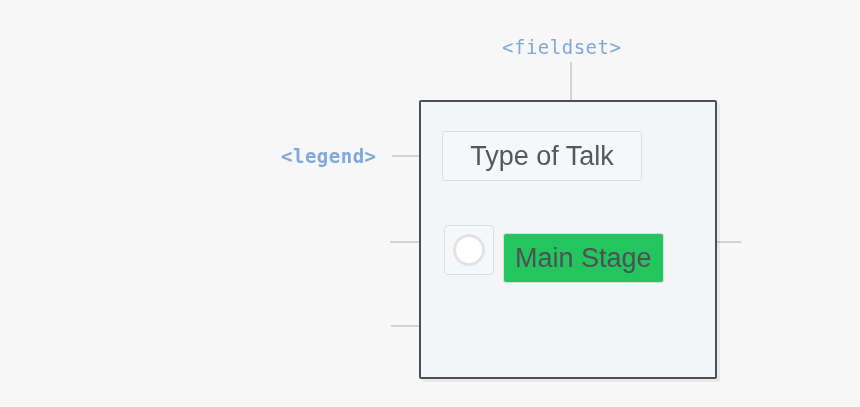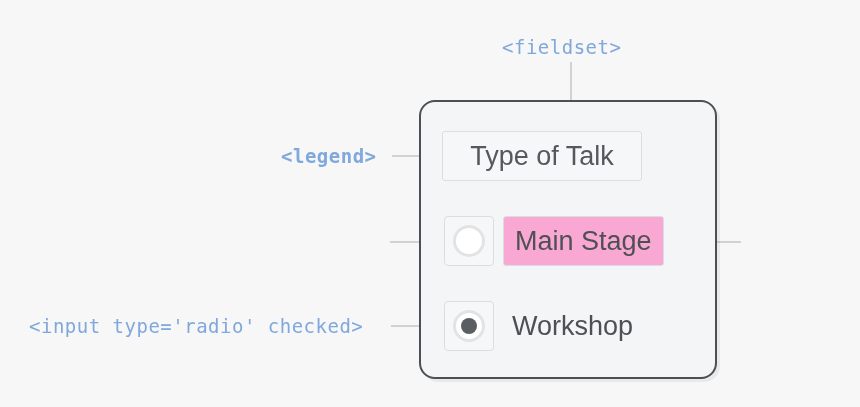--- a/index.html
+++ b/index.html
@@ -51,21 +51,21 @@
 
   
   #fieldset-box {
     position: absolute;
     left: 419px;
     top: 100px;
     width: 298px;
     height: 279px;
     box-sizing: border-box;
     border: 2px solid #4c5055;
-    border-radius: 16px;
+    border-radius: 2px;
     background: #f4f5f6;
     box-shadow: 3px 3px 0 rgba(0,0,0,0.055);
   }
 
   
   #legend-box {
     position: absolute;
     left: 21px;
     top: 29px;
     width: 200px;
@@ -123,24 +123,25 @@
     border-radius: 50%;
     background: #5a5d61;
   }
 
   .label-box {
     margin-left: 9px;
     height: 50px;
     box-sizing: border-box;
     border: 1px solid #dcdddf;
     border-radius: 3px;
-    background: #f9a8d4;
+    background: #22c55e;
     display: flex;
     align-items: center;
     padding: 0 11px;
+    margin-top: 17px;
   }
   .label-plain {
     margin-left: 18px;
     display: flex;
     align-items: center;
     height: 50px;
   }
   .label-text {
     font-size: 27px;
     color: #4e5054;
@@ -148,21 +149,20 @@
     white-space: nowrap;
   }
 </style>
 </head>
 <body>
 
 <div id="stage">
 
   <div class="anno" id="anno-fieldset">&lt;fieldset&gt;</div>
   <div class="anno" id="anno-legend">&lt;legend&gt;</div>
-  <div class="anno" id="anno-input-checked">&lt;input type='radio' checked&gt;</div>
 
   <div class="conn conn-v" id="conn-fieldset-v"></div>
   <div class="conn conn-h" id="conn-legend-h"></div>
   <div class="conn conn-h" id="conn-input-h"></div>
   <div class="conn conn-h" id="conn-checked-h"></div>
   <div class="conn conn-h" id="conn-label-h"></div>
 
   <div id="fieldset-box">
 
     <div id="legend-box">
@@ -173,25 +173,15 @@
       <div class="radio-box">
         <div class="radio-dial">
           <div class="radio-inner"></div>
         </div>
       </div>
       <div class="label-box">
         <span class="label-text">Main Stage</span>
       </div>
     </div>
 
-    <div class="radio-row" id="row-workshop">
-      <div class="radio-box">
-        <div class="radio-dial checked">
-          <div class="radio-inner"></div>
-        </div>
-      </div>
-      <div class="label-plain">
-        <span class="label-text">Workshop</span>
-      </div>
-    </div>
 
   </div>
 </div>
 
 </body></html>

